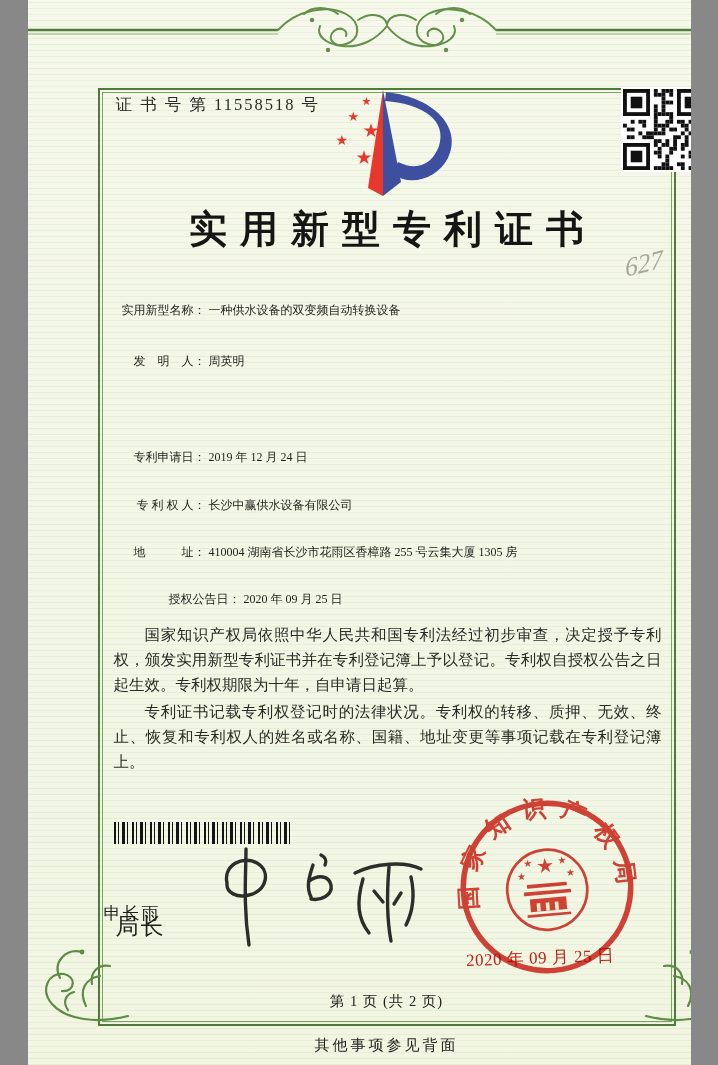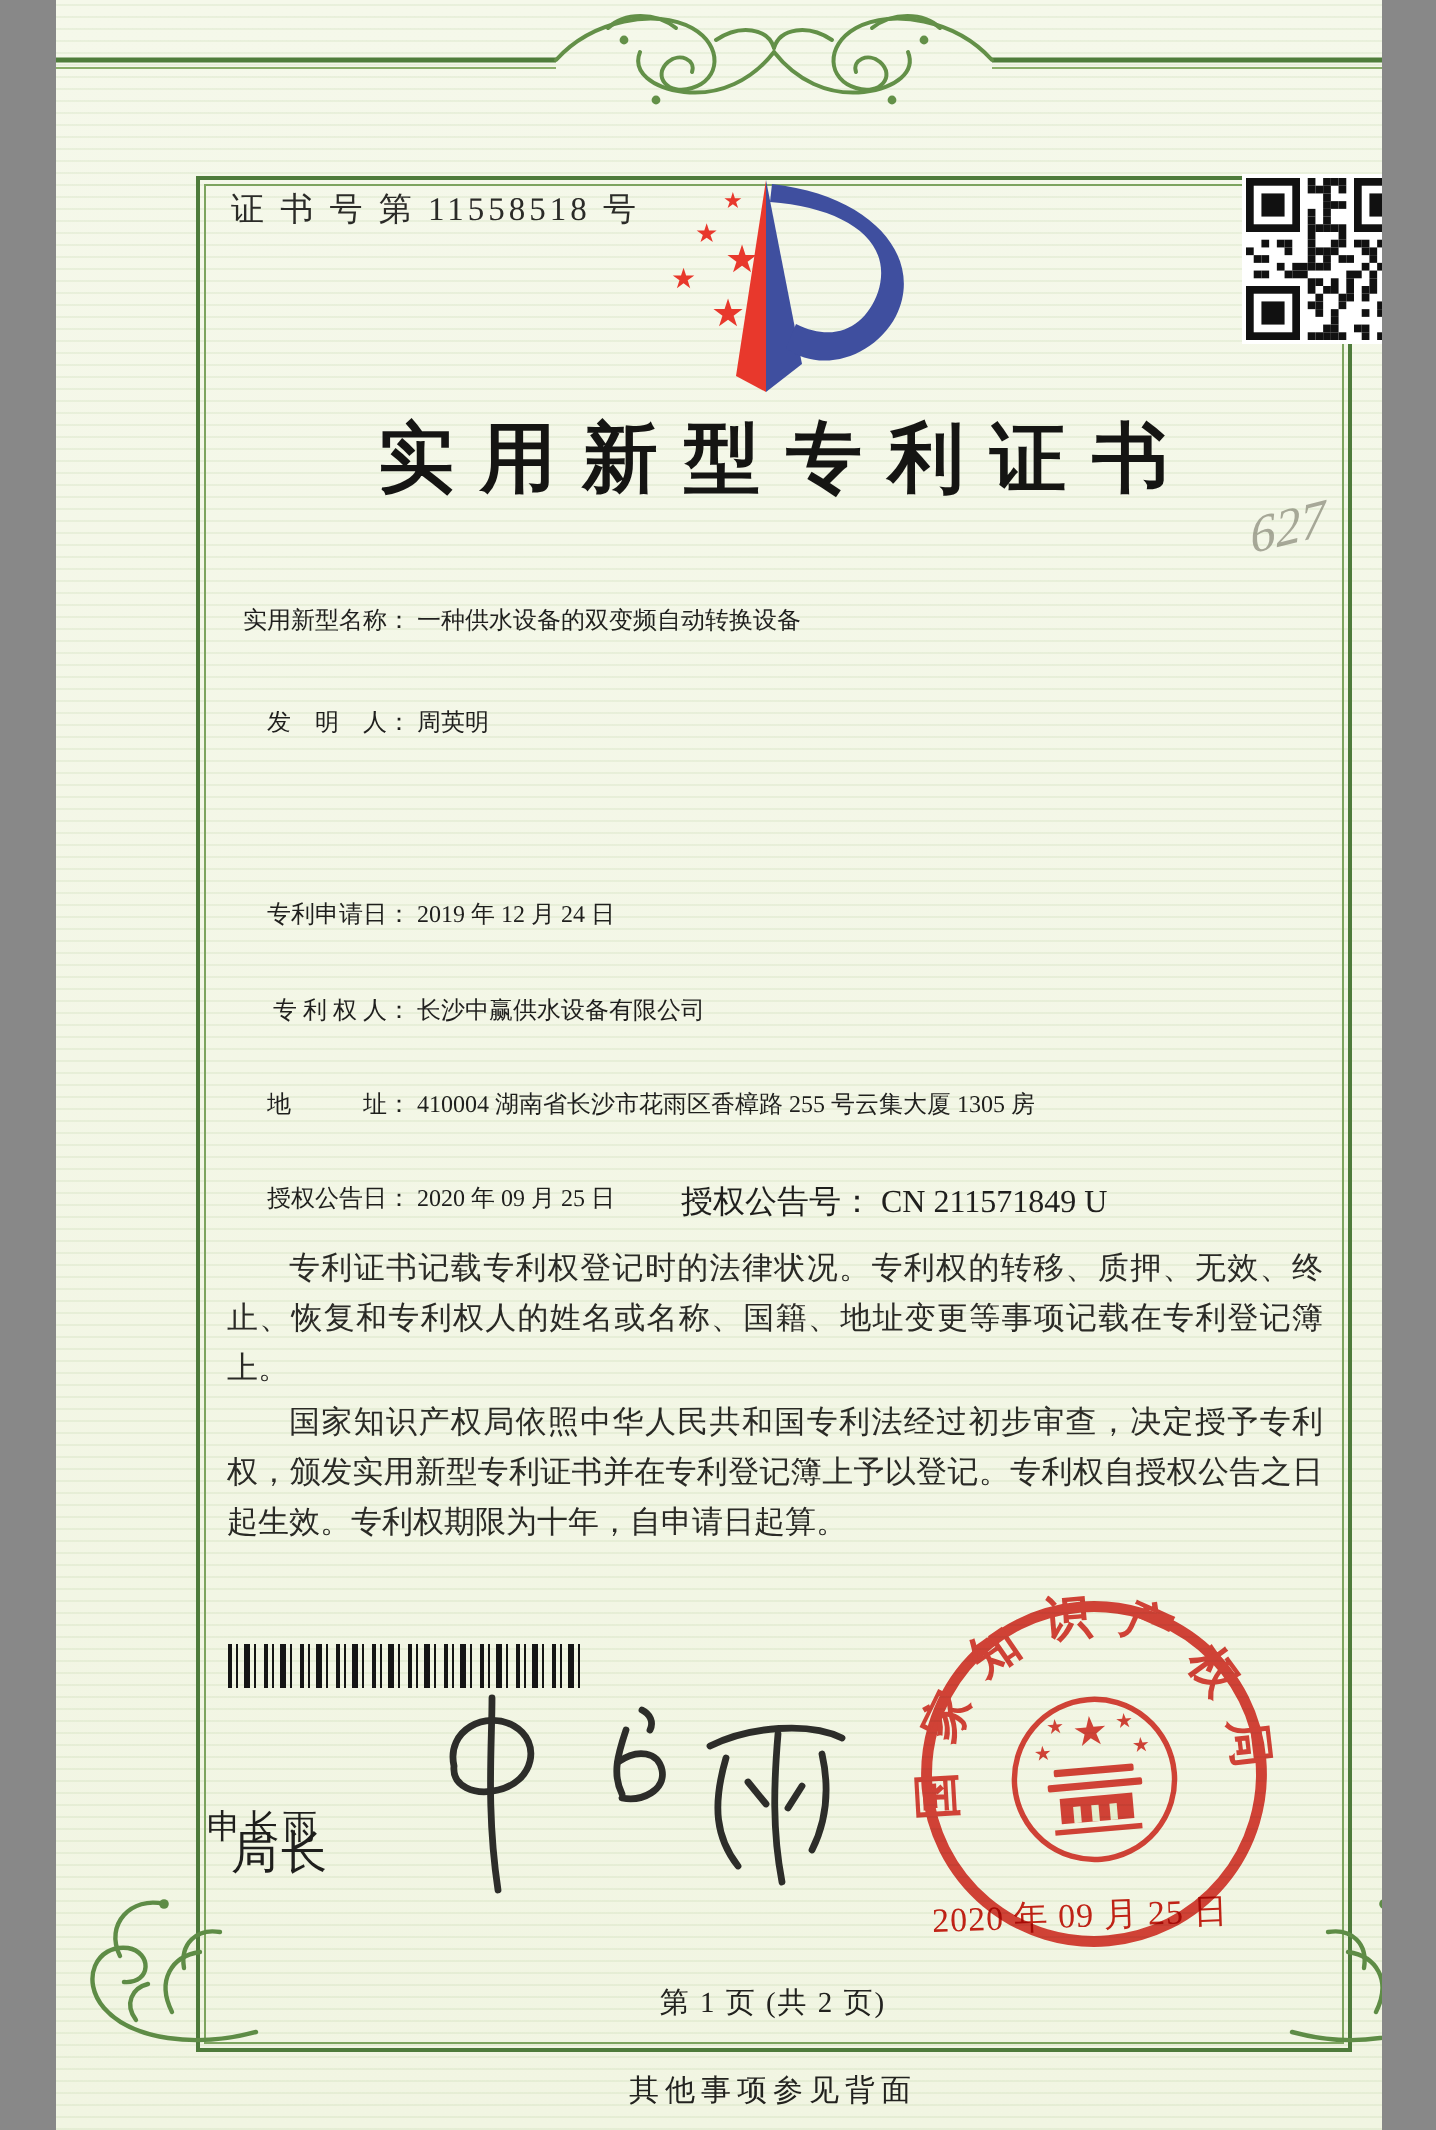--- a/index.html
+++ b/index.html
@@ -39,21 +39,21 @@
   .hand-note{
     position:absolute;left:596px;top:244px;width:80px;
     font-size:26px;font-style:italic;color:rgba(115,115,98,0.6);
     transform:rotate(-14deg) skewX(-10deg);
   }
   
   .field{position:absolute;left:60px;font-size:12px;white-space:nowrap;text-align:right;}
   .field .lab{display:inline-block;min-width:118px;}
   .field .val{display:inline-block;}
   .f0{top:302px;} .f1{top:353px;} .f2{top:401px;} .f3{top:449px;}
-  .f4{top:497px;} .f5{top:544px;} .f6{top:591px;}
+  .f4{top:497px;} .f5{top:544px;} .f6{top:591px;margin-left:35px;}
   .field-grant{position:absolute;left:313px;top:591px;font-size:16px;white-space:nowrap;}
   
   .body-text{position:absolute;left:86px;top:622px;width:548px;font-size:15.5px;line-height:25px;color:#2a2a26;text-align:justify;}
   .body-text p{margin:0 0 2px 0;text-indent:2em;}
   
   .barcode{
     position:absolute;left:86px;top:822px;width:180px;height:22px;
     background-image:repeating-linear-gradient(90deg,
       #151515 0 2px, transparent 2px 4px,
       #151515 4px 5px, transparent 5px 8px,
@@ -288,28 +288,24 @@
     <span class="val">长沙中赢供水设备有限公司</span>
   </div>
   <div class="field f5">
     <span class="lab">地　　　址：</span>
     <span class="val">410004 湖南省长沙市花雨区香樟路 255 号云集大厦 1305 房</span>
   </div>
   <div class="field f6">
     <span class="lab">授权公告日：</span>
     <span class="val">2020 年 09 月 25 日</span>
   </div>
-  <div class="field-grant">
-    <span class="lab">授权公告号：</span>
-    <span class="val">CN 211571849 U</span>
-  </div>
 
   <div class="body-text">
+    <p>国家知识产权局依照中华人民共和国专利法经过初步审查，决定授予专利权，颁发实用新型专利证书并在专利登记簿上予以登记。专利权自授权公告之日起生效。专利权期限为十年，自申请日起算。</p>
     <p>专利证书记载专利权登记时的法律状况。专利权的转移、质押、无效、终止、恢复和专利权人的姓名或名称、国籍、地址变更等事项记载在专利登记簿上。</p>
-    <p>国家知识产权局依照中华人民共和国专利法经过初步审查，决定授予专利权，颁发实用新型专利证书并在专利登记簿上予以登记。专利权自授权公告之日起生效。专利权期限为十年，自申请日起算。</p>
   </div>
 
   <div class="barcode"></div>
 
   <div class="signer-title">局长</div>
   <div class="signer-name">申长雨</div>
 
   <svg class="signature" viewBox="0 0 215 105">
     <g stroke="#1d1d1b" stroke-width="3.4" fill="none" stroke-linecap="round" opacity="0.92">
       <path d="M14,40 C10,22 30,12 44,20 C58,28 54,48 36,52 C24,55 13,50 14,40"></path>

